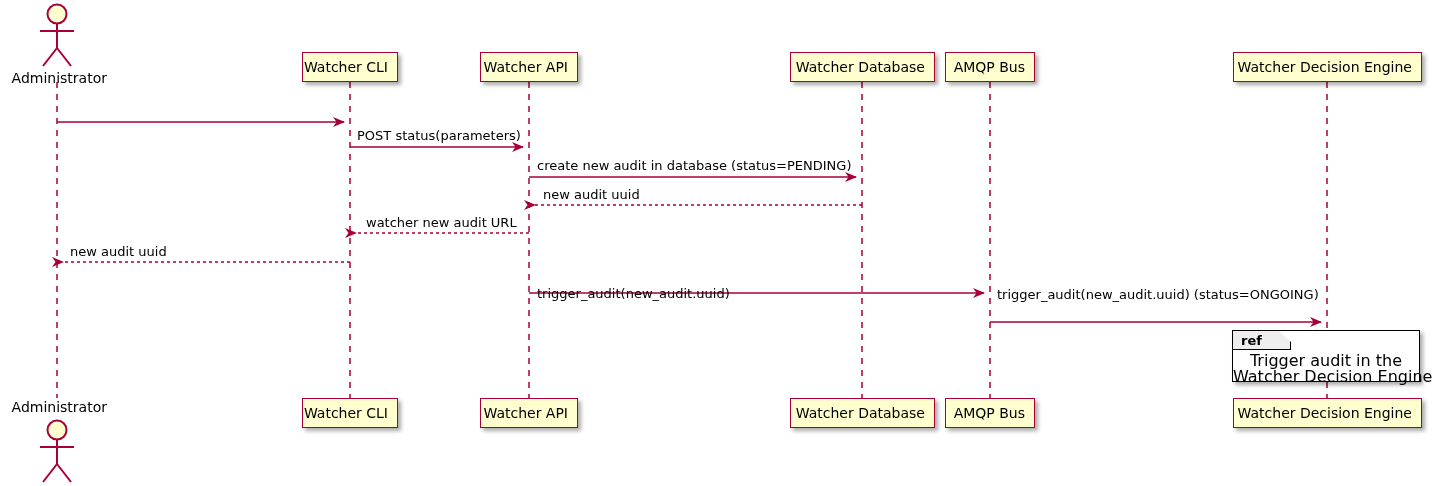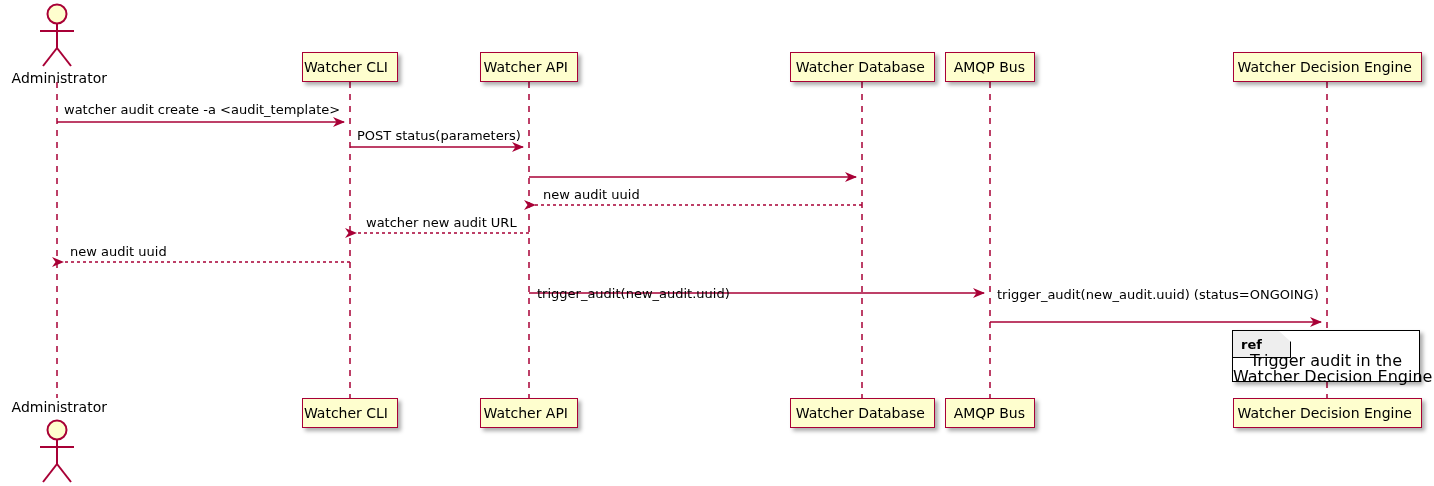--- a/index.html
+++ b/index.html
@@ -58,21 +58,21 @@
     position: absolute;
     box-sizing: border-box;
     background: #FFFFFF;
     border: 1.5px solid #000000;
     box-shadow: 3px 3px 4px rgba(0,0,0,0.33);
   }
   .ref-tab {
     position: absolute;
     left: 0;
     top: 0;
-    height: 27px;
+    height: 19px;
     width: 58px;
     background: #EEEEEE;
     border-right: 1.5px solid #000000;
     border-bottom: 1.5px solid #000000;
     -webkit-clip-path: polygon(0 0, 46px 0, 100% 11px, 100% 100%, 0 100%);
     clip-path: polygon(0 0, 46px 0, 100% 11px, 100% 100%, 0 100%);
     font-size: 13px;
     font-weight: bold;
     color: #000000;
     display: flex;
@@ -171,22 +171,22 @@
   <div class="participant-box" style="left:945px; top:398px; width:90px;">
     <span>AMQP Bus</span>
   </div>
   <div class="participant-box" style="left:1233px; top:398px; width:189px;">
     <span>Watcher Decision Engine</span>
   </div>
 
   <div class="actor-label" style="left:7px; top:70px; width:100px;">Administrator</div>
   <div class="actor-label" style="left:7px; top:399px; width:100px;">Administrator</div>
 
-  <div class="msg-label" style="left:64px; top:103px;">watcher audit create -a &lt;audit_template&gt;</div>
   <div class="msg-label" style="left:357px; top:129px;">POST status(parameters)</div>
+  <div class="msg-label" style="left:537px; top:159px;">create new audit in database (status=PENDING)</div>
   <div class="msg-label" style="left:543px; top:188px;">new audit uuid</div>
   <div class="msg-label" style="left:366px; top:216px;">watcher new audit URL</div>
   <div class="msg-label" style="left:70px; top:245px;">new audit uuid</div>
   <div class="msg-label" style="left:537px; top:275px;margin-top:12px;">trigger_audit(new_audit.uuid)</div>
   <div class="msg-label" style="left:997px; top:288px;">trigger_audit(new_audit.uuid) (status=ONGOING)</div>
 
   <div class="ref-frame" style="left:1232px; top:330px; width:188px; height:52px;">
     <div class="ref-tab">ref</div>
     <div class="ref-body">
       <div>Trigger audit in the</div>

